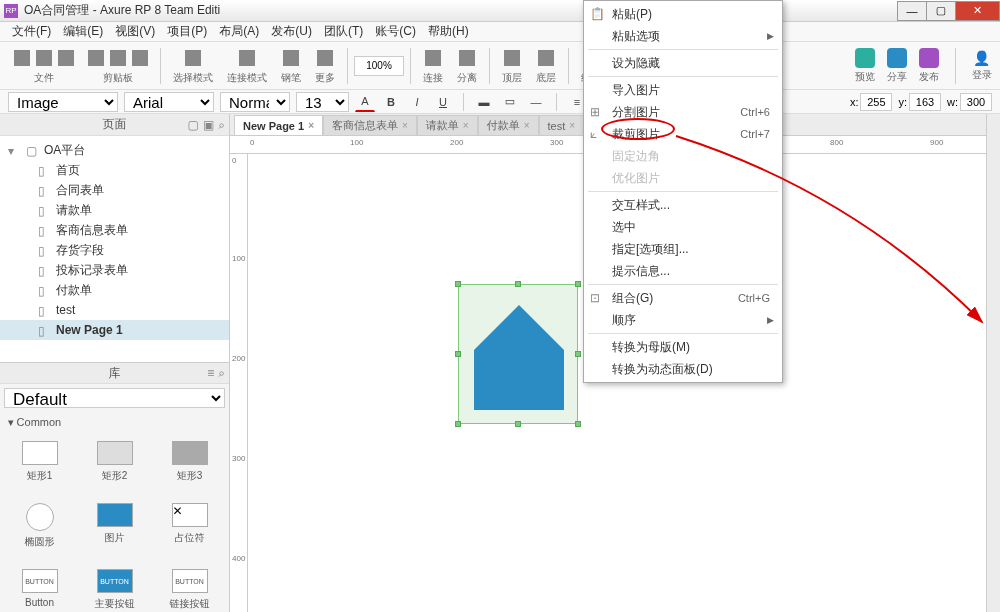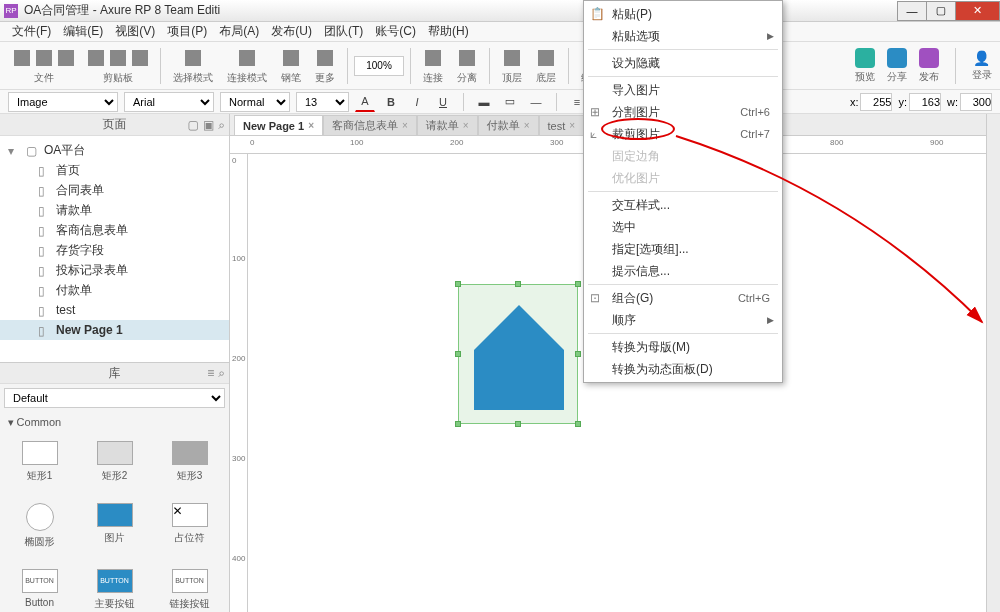--- a/index.html
+++ b/index.html
@@ -16,36 +16,36 @@
 .tool-group{display:flex;flex-direction:column;align-items:center;gap:2px;padding:0 6px}
 .tool-icons{display:flex;gap:6px;height:22px;align-items:center}
 .tool-label{font-size:10px;color:#666}
 .tool-icon{width:16px;height:16px;background:#888}
 .sep{width:1px;height:36px;background:#ccc;margin:0 4px}
 .zoom-input{width:50px;height:20px;border:1px solid #ccc;text-align:center;font-size:10px;background:#fff}
 .right-tools{margin-left:auto;display:flex;gap:12px;align-items:center}
 .rt-btn{display:flex;flex-direction:column;align-items:center;gap:2px;font-size:10px;color:#666}
 .rt-ico{width:20px;height:20px;border-radius:4px}
 .formatbar{height:24px;background:#f8f8f8;display:flex;align-items:center;padding:0 8px;gap:6px;border-bottom:1px solid #ddd}
-.fb-select{height:20px;border:1px solid #ccc;background:#fff;font-size:11px;padding:0 4px}
+.fb-select{height:20px;border:1px solid #ccc;background:#fff;font-size:15px;padding:0 4px}
 .fb-btn{width:20px;height:20px;border:1px solid transparent;display:flex;align-items:center;justify-content:center;font-size:11px;color:#444}
 .fb-field{display:flex;align-items:center;gap:2px;font-size:11px}
-.fb-field input{width:32px;height:18px;border:1px solid #ccc;text-align:right;font-size:11px}
+.fb-field input{width:32px;height:18px;border:1px solid #ccc;text-align:center;font-size:11px}
 .main{display:flex;height:498px}
 .left-panel{width:230px;background:#f4f4f4;display:flex;flex-direction:column;border-right:1px solid #ccc}
 .panel-header{height:22px;display:flex;align-items:center;justify-content:center;font-size:12px;color:#555;border-bottom:1px solid #ddd;position:relative;background:#ececec}
 .panel-header .phicons{position:absolute;right:4px;display:flex;gap:4px;color:#888}
 .tree{flex:1;background:#fff;overflow:auto;padding:4px 0}
 .tree-item{display:flex;align-items:center;height:20px;padding-left:8px;font-size:12px;color:#333}
 .tree-item.root{font-weight:normal}
 .tree-item.child{padding-left:38px}
 .tree-item.sel{background:#d8e8f0}
 .tree-item .ti-icon{width:12px;height:12px;margin-right:6px;color:#888}
 .lib-panel{height:250px;border-top:1px solid #ccc;display:flex;flex-direction:column}
-.lib-select{margin:4px;height:20px;border:1px solid #ccc;background:#fff;font-size:11px;padding:0 4px}
+.lib-select{margin:4px;height:20px;border:1px solid #ccc;background:#fff;font-size:17px;padding:0 4px}
 .lib-cat{padding:4px 8px;font-size:11px;color:#555}
 .lib-grid{display:grid;grid-template-columns:repeat(3,1fr);gap:12px;padding:4px 8px;overflow:auto}
 .lib-item{display:flex;flex-direction:column;align-items:center;gap:4px;padding:4px}
 .lib-shape{width:36px;height:24px;border:1px solid #aaa;background:#fff}
 .lib-shape.filled{background:#ddd}
 .lib-shape.dark{background:#aaa}
 .lib-shape.circle{border-radius:50%;width:28px;height:28px}
 .lib-shape.img{background:#2b8cc4;position:relative}
 .lib-shape.ph{background:#fff}
 .lib-shape.btn{font-size:7px;display:flex;align-items:center;justify-content:center;color:#555}

